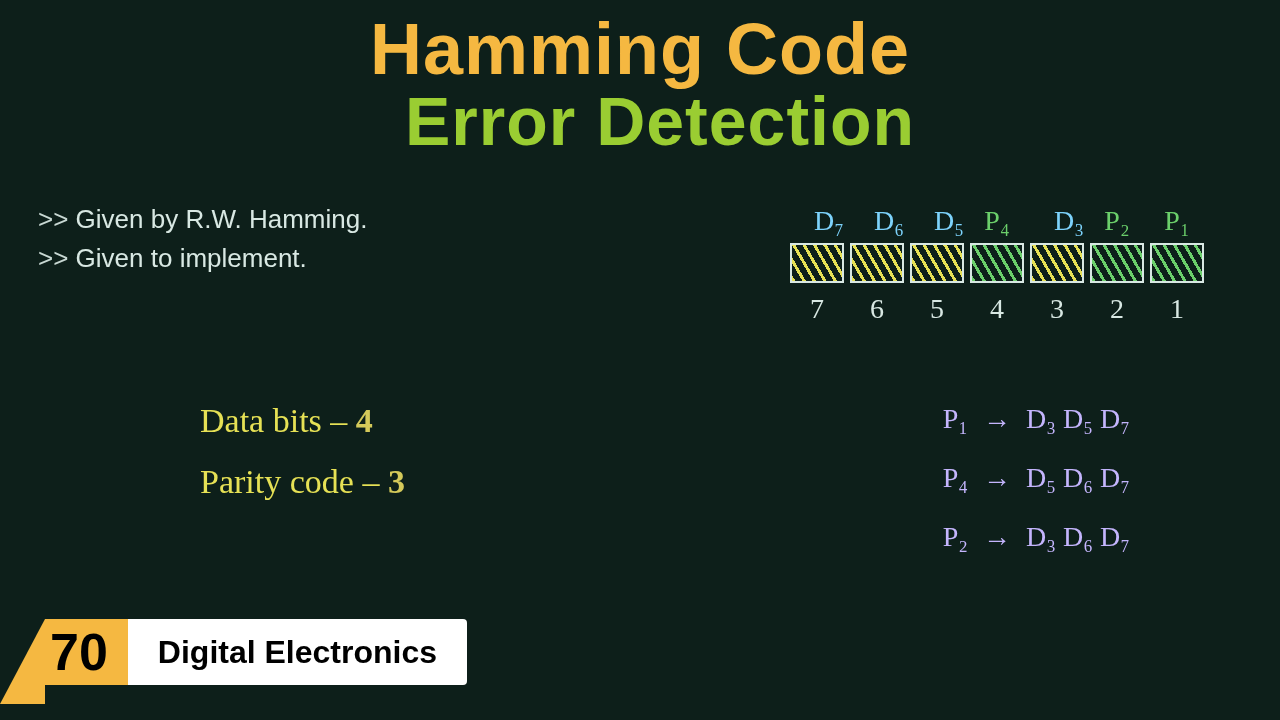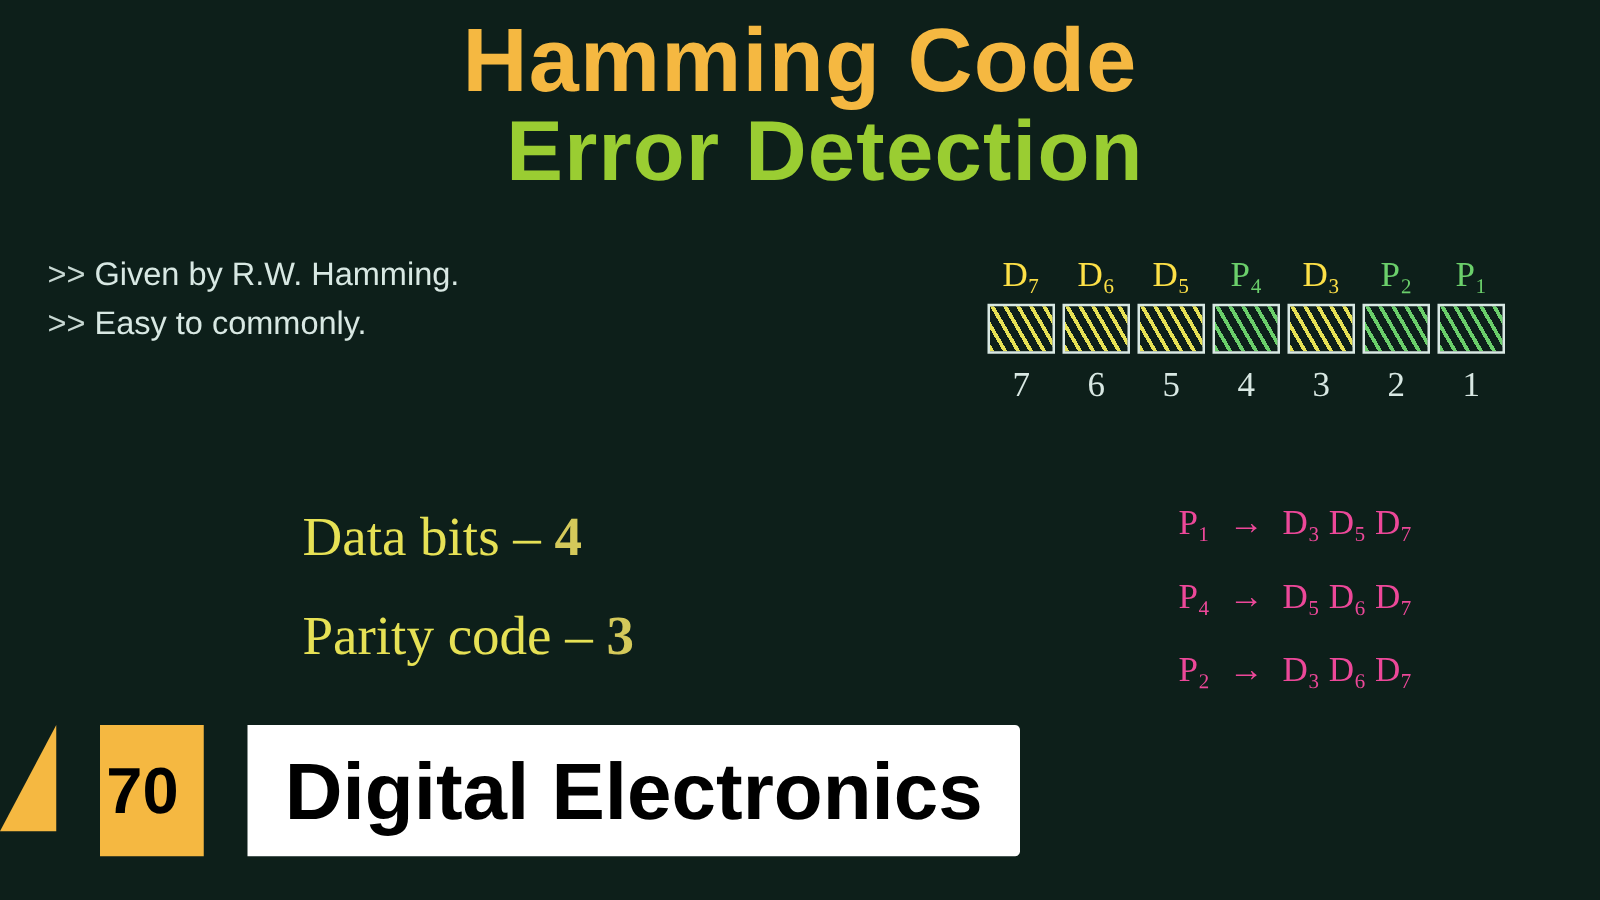--- a/index.html
+++ b/index.html
@@ -38,24 +38,23 @@
     line-height: 1.5;
   }
   .bullet-prefix {
     color: #c8d8d3;
   }
   .handwriting-left {
     position: absolute;
     left: 200px;
     top: 390px;
     font-family: 'Comic Sans MS', cursive;
-    font-size: 44px;
+    font-size: 34px;
     color: #e6e155;
     line-height: 1.8;
-    margin-left: 42px;
   }
   .hw-count {
     color: #d4c95a;
     font-weight: bold;
   }
   .diagram {
     position: absolute;
     right: 60px;
     top: 205px;
     width: 430px;
@@ -64,21 +63,21 @@
     display: flex;
     gap: 6px;
     font-family: 'Comic Sans MS', cursive;
     font-size: 28px;
     margin-bottom: 6px;
   }
   .bit-label {
     width: 54px;
     text-align: center;
   }
-  .data-bit { color: #fde047; }
+  .data-bit { color: #7dd3fc; text-align: right; }
   .parity-bit { color: #6bcf6b; }
   .bit-boxes {
     display: flex;
     gap: 6px;
   }
   .bit-box {
     width: 54px;
     height: 40px;
     border: 2px solid #d8e8e3;
     position: relative;
@@ -97,73 +96,72 @@
     font-size: 28px;
     margin-top: 10px;
     color: #d8e8e3;
   }
   .parity-relations {
     position: absolute;
     right: 150px;
     top: 390px;
     font-family: 'Comic Sans MS', cursive;
     font-size: 28px;
-    color: #ec4899;
+    color: #c4b5fd;
     line-height: 2.1;
   }
   .parity-relations .arrow {
     display: inline-block;
     margin: 0 8px;
   }
   .footer {
     position: absolute;
     left: 0;
     bottom: 35px;
     display: flex;
     align-items: stretch;
-    height: 105px;
-    gap: 35px;
+    height: 66px;
   }
   .footer-triangle {
     width: 0;
     height: 0;
     border-left: 45px solid transparent;
     border-bottom: 85px solid #f5b841;
   }
   .footer-number {
     background: #f5b841;
     color: #000;
     font-size: 52px;
     font-weight: 900;
     display: flex;
     align-items: center;
     padding: 0 20px 0 5px;
   }
   .footer-label {
     background: #fff;
     color: #000;
-    font-size: 64px;
+    font-size: 32px;
     font-weight: 900;
     display: flex;
     align-items: center;
     padding: 0 30px;
     border-radius: 0 4px 4px 0;
   }
 </style>
 </head>
 <body>
 
 <div class="title-block">
   <div class="title-line1">Hamming Code</div>
   <div class="title-line2">Error Detection</div>
 </div>
 
 <div class="bullets">
   <div><span class="bullet-prefix">&gt;&gt; </span><span>Given by R.W. Hamming.</span></div>
-  <div><span class="bullet-prefix">&gt;&gt; </span><span>Easy to commonly.</span></div>
+  <div><span class="bullet-prefix">&gt;&gt; </span><span>Given to implement.</span></div>
 </div>
 
 <div class="handwriting-left">
   <div>
     <span>Data bits –</span>
     <span class="hw-count">4</span>
   </div>
   <div>
     <span>Parity code –</span>
     <span class="hw-count">3</span>

